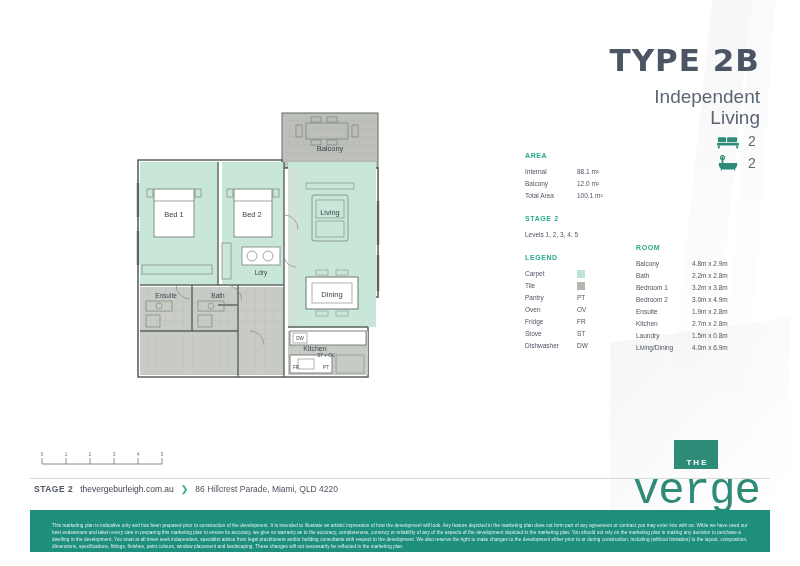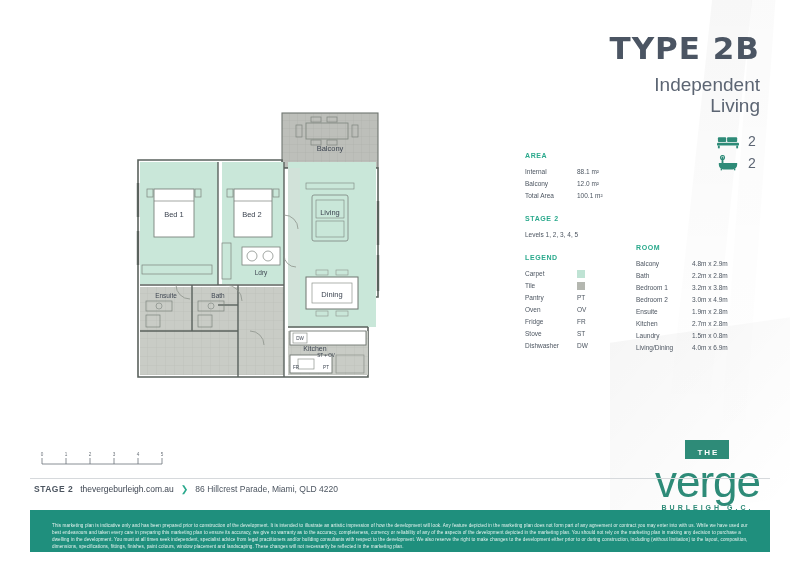--- a/index.html
+++ b/index.html
@@ -24,21 +24,21 @@
     background: linear-gradient(180deg, rgba(0,0,0,0.03), rgba(0,0,0,0.0));
     pointer-events: none;
   }
   .streak.s1 { top: 0; left: 690px; width: 40px; height: 420px; transform: skewX(-6deg); }
   .streak.s2 { top: 0; left: 735px; width: 24px; height: 470px; transform: skewX(-4deg); opacity: .6; }
   .streak.s3 { top: 330px; left: 610px; width: 180px; height: 180px; transform: skewY(-8deg);
                background: linear-gradient(135deg, rgba(0,0,0,0.035), rgba(0,0,0,0)); }
 
   
   .title-block {
-    position: absolute; right: 40px; top: 32px;
+    position: absolute; right: 40px; top: 44px;
     text-align: right;
   }
   .title-main {
     font-family: "DejaVu Sans", sans-serif;
     font-weight: bold;
     font-size: 31px;
     letter-spacing: 1px;
     color: #4b5563;
     line-height: 1.05;
   }
@@ -112,25 +112,25 @@
   .logo {
     position: absolute; right: 40px; top: 440px;
     text-align: center;
   }
   .logo .the {
     display: inline-block;
     background: #2e8b78;
     color: #fff;
     font-size: 8px;
     letter-spacing: 2px;
-    padding: 8px 10px 2px 12px;
+    padding: 18px 10px 2px 12px;
     font-weight: bold;
   }
   .logo .verge {
-    font-family: Liberation Sans, sans-serif;
+    font-family: Liberation Mono, monospace;
     font-size: 44px;
     color: #2e8b78;
     line-height: .95;
     margin-top: 2px;
     letter-spacing: -1px;
   }
   .logo .burleigh {
     font-size: 7px;
     color: #2e8b78;
     letter-spacing: 3px;

